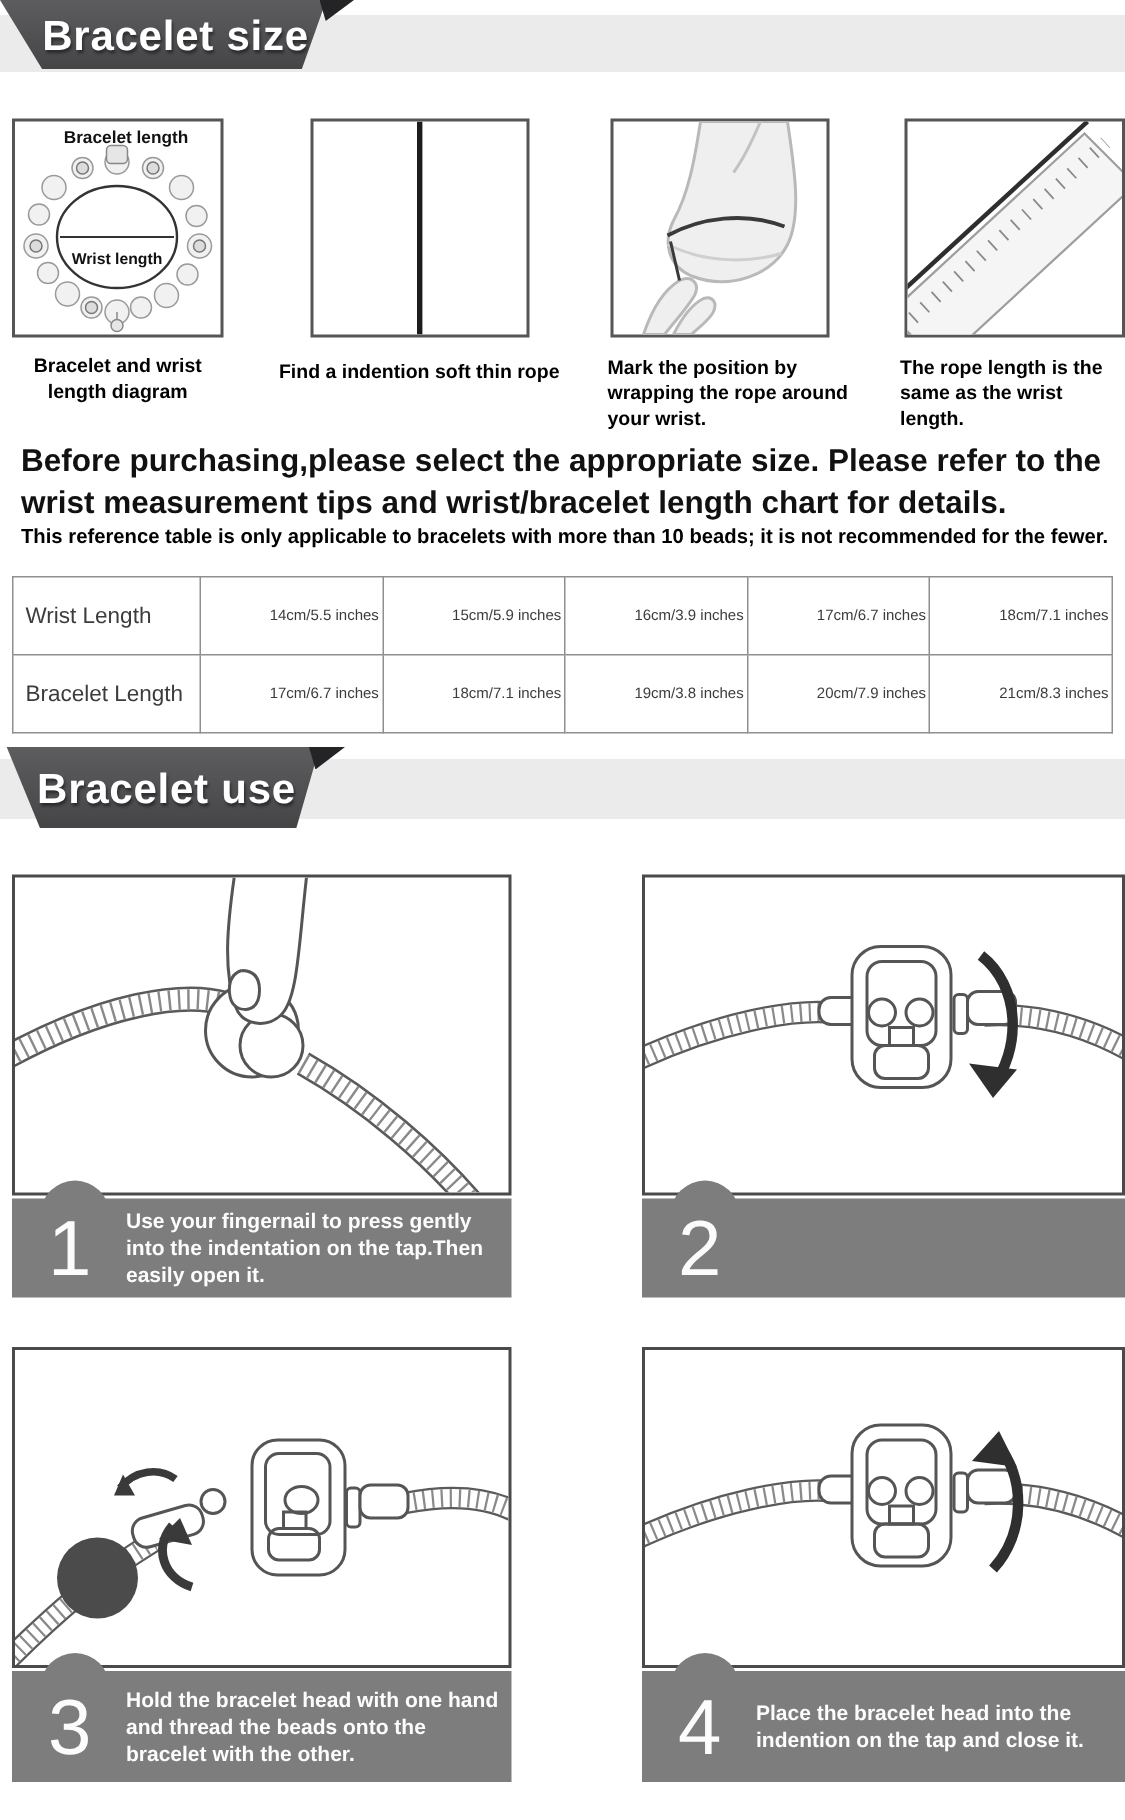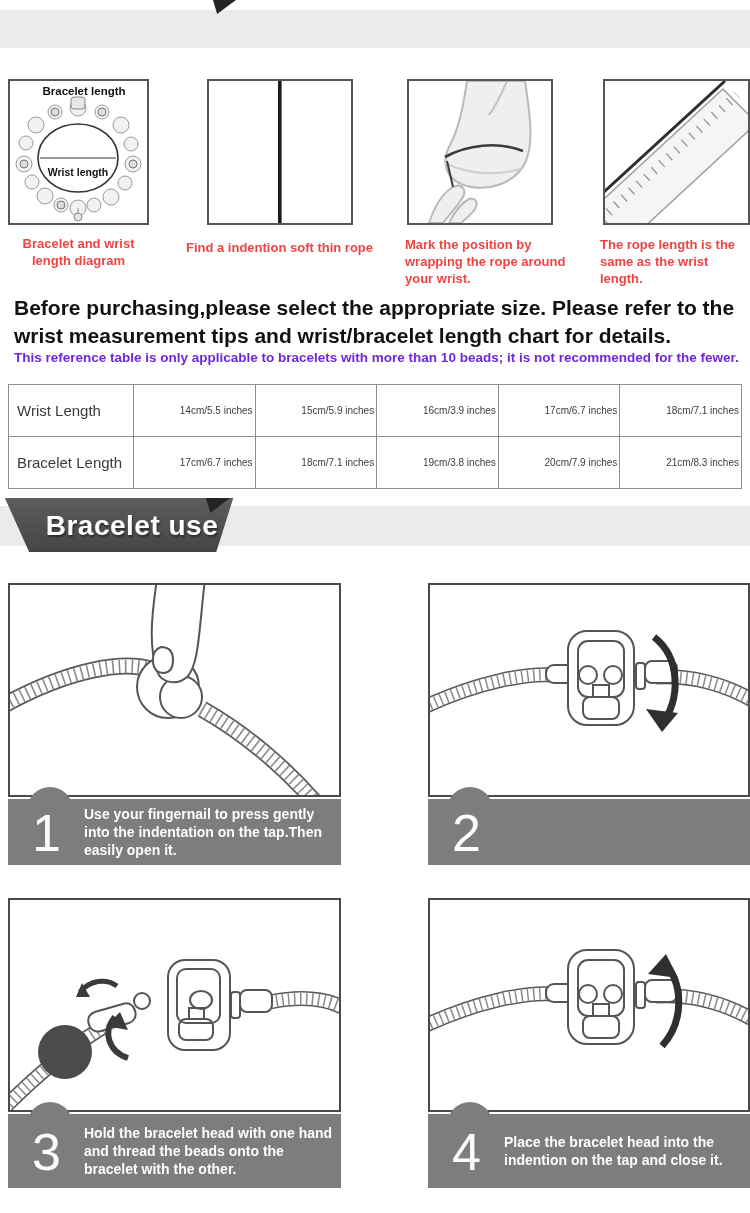--- a/index.html
+++ b/index.html
@@ -9,35 +9,35 @@
   
   .band { position:absolute; left:0; right:0; background:#ebebeb; }
   .band1 { top:10px; height:38px; }
   .band2 { top:506px; height:40px; }
   .ribbon { position:absolute; left:0; background:linear-gradient(180deg,#5d5d60,#454548);
             color:#fff; font-weight:bold; text-align:center;
             text-shadow:1px 2px 2px rgba(0,0,0,.45); letter-spacing:.5px; }
   .ribbon1 { top:0; width:234px; height:46px; line-height:47px; font-size:28px;
              clip-path:polygon(0 0,93% 0,86% 100%,12% 100%); }
   .ribbon2 { top:498px; width:222px; height:54px; line-height:55px; font-size:28px;
-             clip-path:polygon(2% 0,96% 0,89% 100%,12% 100%);padding-left:21px; }
+             clip-path:polygon(2% 0,96% 0,89% 100%,12% 100%); }
   .fold { position:absolute; background:#242427; }
   .fold1 { left:213px; top:0; width:23px; height:14px; clip-path:polygon(0 0,100% 0,18% 100%); }
   .fold2 { left:206px; top:498px; width:24px; height:15px; clip-path:polygon(0 0,100% 0,18% 100%); }
 
   
   .photo-box { position:absolute; top:79px; height:146px; border:2px solid #555;
                background:#fff; box-sizing:border-box; }
-  .cap { position:absolute; font-weight:bold; color:#ef4444; font-size:13px; line-height:1.3;
+  .cap { position:absolute; font-weight:bold; color:#000000; font-size:13px; line-height:1.3;
          white-space:pre-line; }
 
   .intro { position:absolute; left:14px; top:294px; width:724px; font-size:21px;
            font-weight:bold; color:#111; line-height:1.32; }
   .warning { position:absolute; left:14px; top:350px; width:730px; font-size:13.5px;
-             font-weight:bold; color:#6d28d9; }
+             font-weight:bold; color:#000000; }
 
   
   table.size { position:absolute; left:8px; top:384px; width:734px; border-collapse:collapse;
                table-layout:fixed; }
   table.size td { border:1px solid #8f8f8f; height:51px; font-size:10px; color:#3c3c3c;
                   text-align:right; padding:0 2px; }
   table.size td.rowlabel { text-align:left; padding-left:8px; width:114px; font-size:15px; }
 
   
   .panel { position:absolute; }
@@ -55,20 +55,23 @@
   svg { display:block; }
   .ink { stroke:#555; fill:none; stroke-width:2; }
   .inkfill { stroke:#555; fill:#fff; stroke-width:2; }
 </style>
 </head>
 <body>
 
 <div id="page">
 
   <div class="band band1"></div>
+  <div class="ribbon ribbon1">
+    <span>Bracelet size</span>
+  </div>
   <div class="fold fold1"></div>
 
   <div class="photo-box" style="left:8px;width:141px;">
     <svg viewBox="0 0 137 142" width="137" height="142">
       <g stroke="#9a9a9a" stroke-width="1" fill="#f1f1f1">
         <circle cx="68" cy="27" r="8"></circle>
           <circle cx="92" cy="31" r="7"></circle>
           <circle cx="111" cy="44" r="8"></circle>
         <circle cx="121" cy="63" r="7"></circle>
           <circle cx="123" cy="83" r="8"></circle>

